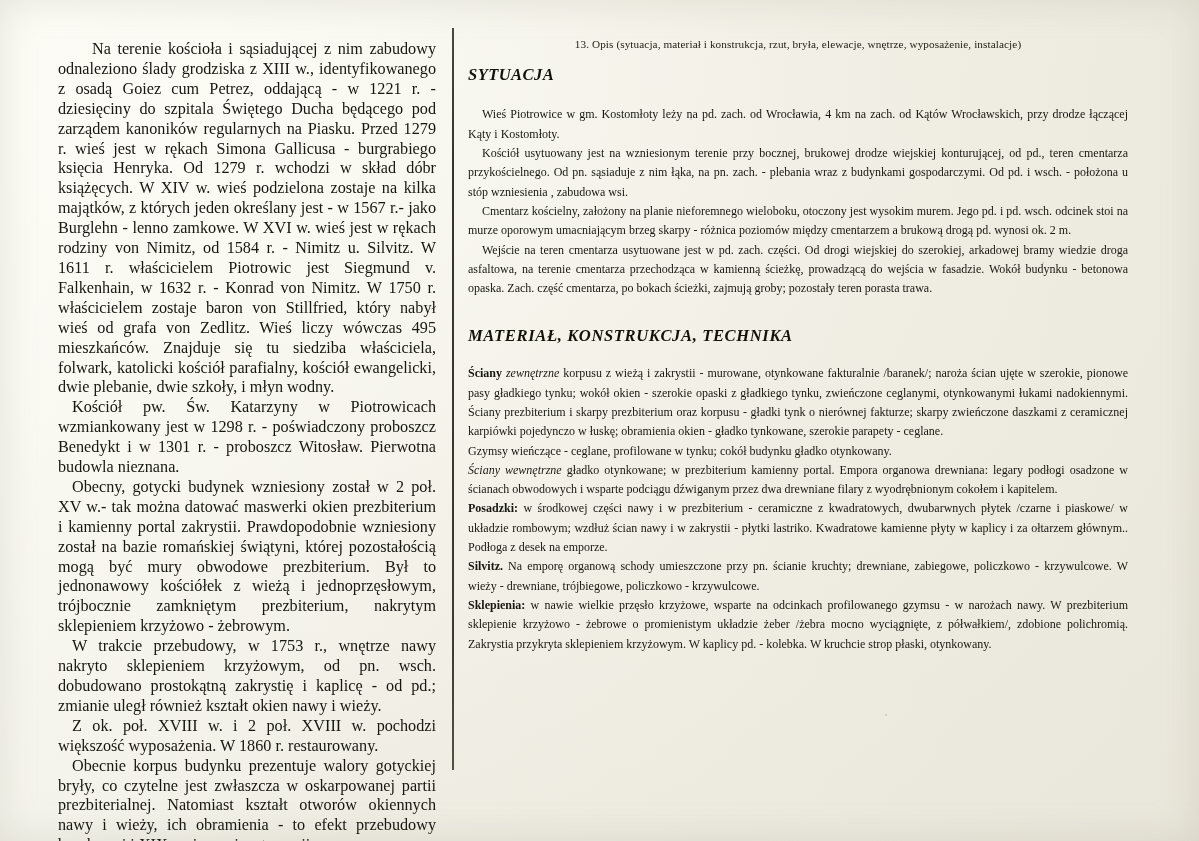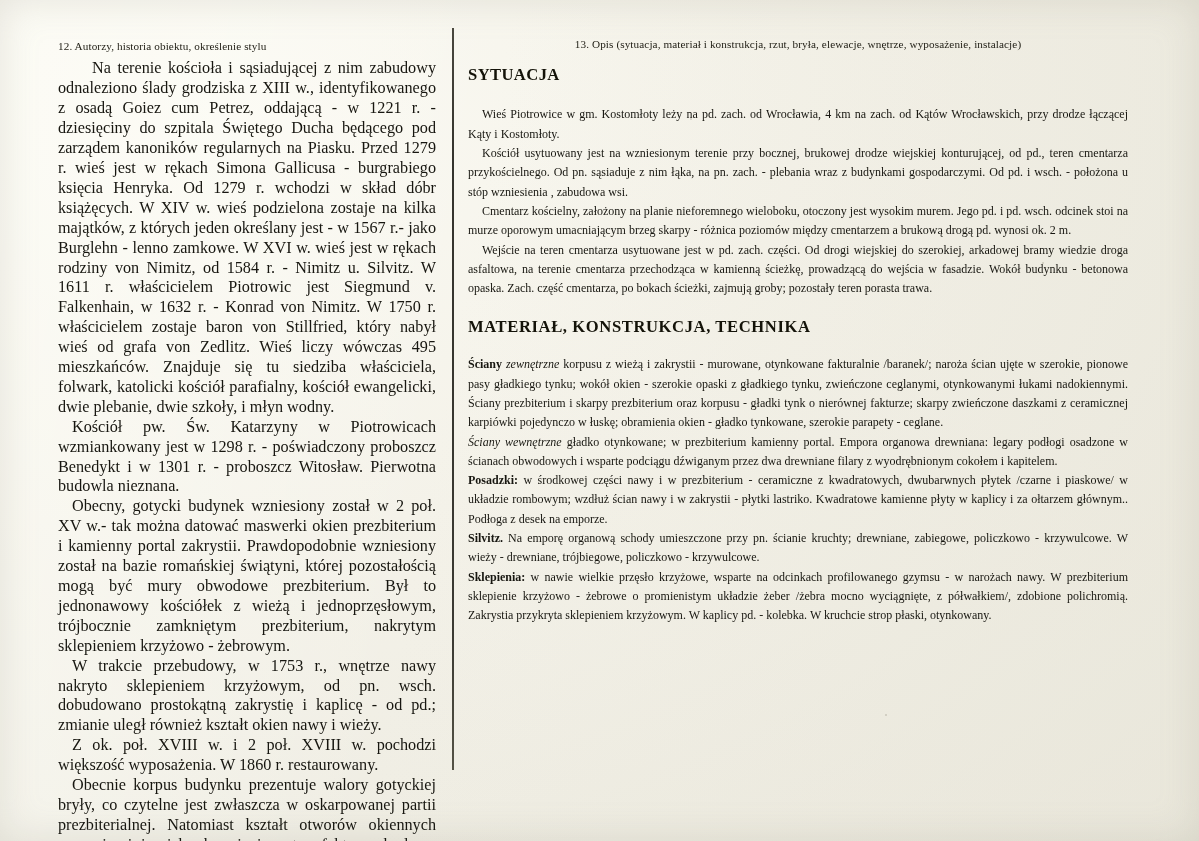--- a/index.html
+++ b/index.html
@@ -103,23 +103,24 @@
     line-height: 19.3px;
   }
 
   .heading {
     font-weight: bold;
     font-size: 16.6px;
     line-height: 20px;
     letter-spacing: 0.4px;
     margin: 0;
     color: #141309;
+    font-style: italic;
   }
   .h-sytuacja { margin: 14px 0 20px 0; }
-  .h-material { margin: 19px 0 18px 0; letter-spacing: 0.6px; }
+  .h-material { margin: 28px 0 18px 0; letter-spacing: 0.6px; }
 
   .b { font-weight: bold; }
   .i { font-style: italic; margin-top: 44px; }
 
   
   .speckle {
     position: absolute;
     background: rgba(120,116,98,0.30);
     border-radius: 50%;
     pointer-events: none;
@@ -128,21 +129,20 @@
 </head>
 <body>
 
 <div class="page">
   <div class="paper-tint"></div>
   <div class="edge-shade"></div>
 
   <div class="divider"></div>
 
   <div class="col col-left">
-    <div class="caption">12. Autorzy, historia obiektu, określenie stylu</div>
 
     <p class="para indent">Na terenie kościoła i sąsiadującej z nim zabudowy odnaleziono ślady grodziska z XIII w., identyfikowanego z osadą Goiez cum Petrez, oddającą - w 1221 r. - dziesięciny do szpitala Świętego Ducha będącego pod zarządem kanoników regularnych na Piasku.  Przed 1279 r. wieś jest w rękach Simona Gallicusa - burgrabiego księcia Henryka. Od 1279 r. wchodzi w skład dóbr książęcych. W XIV w. wieś podzielona zostaje na kilka majątków, z których jeden określany jest - w 1567 r.- jako Burglehn -  lenno zamkowe. W XVI w. wieś jest w rękach rodziny von Nimitz, od 1584 r. - Nimitz u. Silvitz.   W 1611 r. właścicielem Piotrowic jest Siegmund  v. Falkenhain, w 1632 r. - Konrad von Nimitz. W 1750 r. właścicielem  zostaje baron von Stillfried, który nabył wieś od grafa von Zedlitz. Wieś liczy wówczas 495 mieszkańców. Znajduje się tu siedziba właściciela, folwark, katolicki kościół parafialny, kościół ewangelicki, dwie plebanie, dwie szkoły, i młyn wodny.</p>
 
     <p class="para indent-sm">Kościół      pw.    Św.    Katarzyny    w    Piotrowicach wzmiankowany jest w 1298 r. -  poświadczony proboszcz Benedykt i w 1301 r. - proboszcz Witosław.  Pierwotna budowla nieznana.</p>
 
     <p class="para indent-sm">Obecny, gotycki budynek wzniesiony został w  2 poł. XV w.-  tak można datować maswerki okien prezbiterium i kamienny portal zakrystii. Prawdopodobnie wzniesiony został na bazie romańskiej świątyni, której pozostałością mogą  być  mury  obwodowe  prezbiterium.  Był  to jednonawowy  kościółek  z  wieżą  i  jednoprzęsłowym, trójbocznie zamkniętym prezbiterium, nakrytym sklepieniem krzyżowo - żebrowym.</p>
 
     <p class="para indent-sm">W trakcie przebudowy, w 1753 r., wnętrze nawy nakryto sklepieniem  krzyżowym,  od  pn.   wsch.  dobudowano prostokątną zakrystię i kaplicę - od pd.;   zmianie uległ również kształt okien nawy i wieży.</p>
 
     <p class="para indent-sm">Z ok. poł. XVIII w. i 2 poł. XVIII w. pochodzi większość wyposażenia.   W 1860 r. restaurowany.</p>
@@ -159,20 +159,23 @@
     <p class="para indent-sm">Kościół usytuowany jest na wzniesionym terenie przy bocznej, brukowej drodze wiejskiej konturującej, od pd., teren cmentarza przykościelnego.  Od pn. sąsiaduje z nim łąka, na pn. zach. - plebania wraz z budynkami gospodarczymi.  Od pd. i wsch. - położona u stóp wzniesienia , zabudowa wsi.</p>
     <p class="para indent-sm">Cmentarz kościelny, założony na planie nieforemnego wieloboku, otoczony jest wysokim murem. Jego pd.  i pd. wsch. odcinek stoi na murze oporowym umacniającym brzeg skarpy - różnica poziomów między cmentarzem a brukową drogą pd. wynosi ok. 2 m.</p>
     <p class="para indent-sm">Wejście na teren cmentarza usytuowane jest w pd. zach. części. Od drogi wiejskiej do szerokiej, arkadowej bramy wiedzie droga asfaltowa, na terenie cmentarza przechodząca w kamienną ścieżkę, prowadzącą do wejścia w fasadzie.  Wokół budynku  - betonowa opaska. Zach. część cmentarza, po bokach ścieżki, zajmują groby; pozostały teren porasta trawa.</p>
 
     <h2 class="heading h-material">MATERIAŁ, KONSTRUKCJA, TECHNIKA</h2>
 
     <p class="para">
       <span class="b">Ściany</span><span class="i"> zewnętrzne</span><span> korpusu z wieżą i zakrystii -  murowane, otynkowane fakturalnie /baranek/;  naroża ścian ujęte w szerokie, pionowe pasy gładkiego tynku;  wokół okien -  szerokie opaski z gładkiego tynku, zwieńczone ceglanymi, otynkowanymi łukami nadokiennymi.  Ściany prezbiterium i skarpy prezbiterium oraz korpusu - gładki tynk o nierównej fakturze; skarpy zwieńczone daszkami z ceramicznej karpiówki pojedynczo w łuskę; obramienia okien - gładko tynkowane, szerokie parapety - ceglane.</span>
     </p>
 
+    <p class="para">
+      <span>Gzymsy   wieńczące   -   ceglane,   profilowane   w   tynku;   cokół  budynku  gładko  otynkowany.</span>
+    </p>
 
     <p class="para">
       <span class="i">Ściany wewnętrzne</span><span> gładko otynkowane;  w prezbiterium kamienny portal. Empora organowa drewniana: legary podłogi osadzone  w ścianach obwodowych i wsparte podciągu dźwiganym przez dwa drewniane filary   z wyodrębnionym cokołem i kapitelem.</span>
     </p>
 
     <p class="para">
       <span class="b">Posadzki:</span><span> w środkowej części nawy i w prezbiterium - ceramiczne z kwadratowych, dwubarwnych płytek /czarne i piaskowe/ w układzie rombowym;  wzdłuż ścian nawy i w zakrystii - płytki lastriko. Kwadratowe kamienne płyty w kaplicy i za ołtarzem głównym..  Podłoga z desek na emporze.</span>
     </p>
 
     <p class="para">

